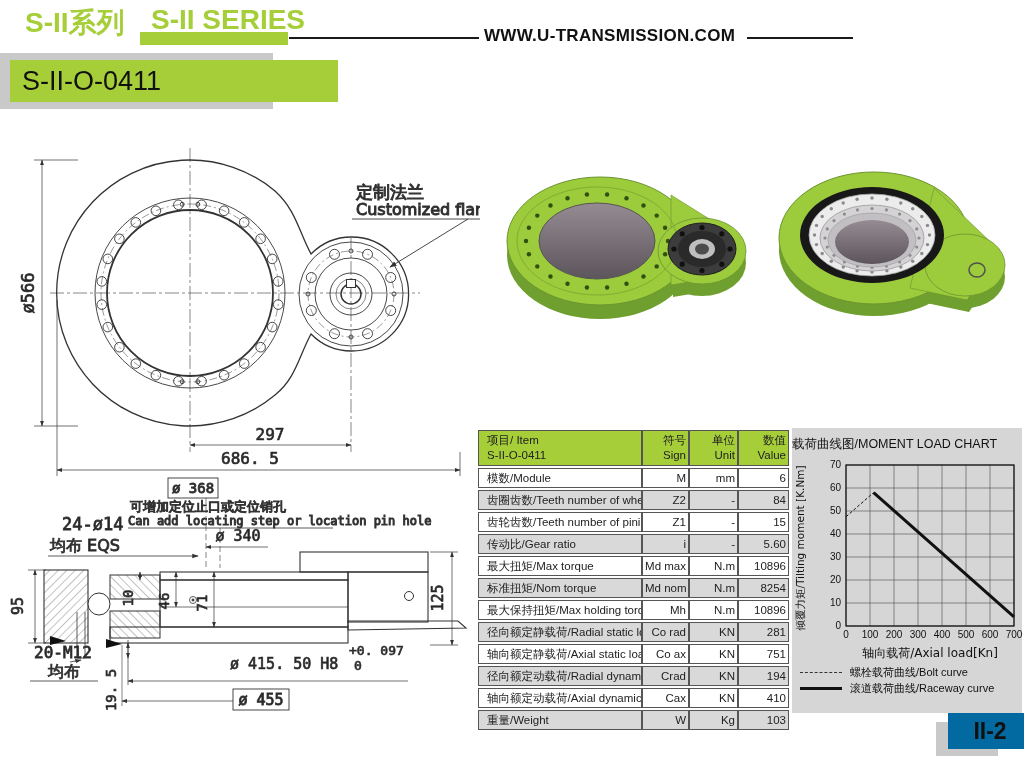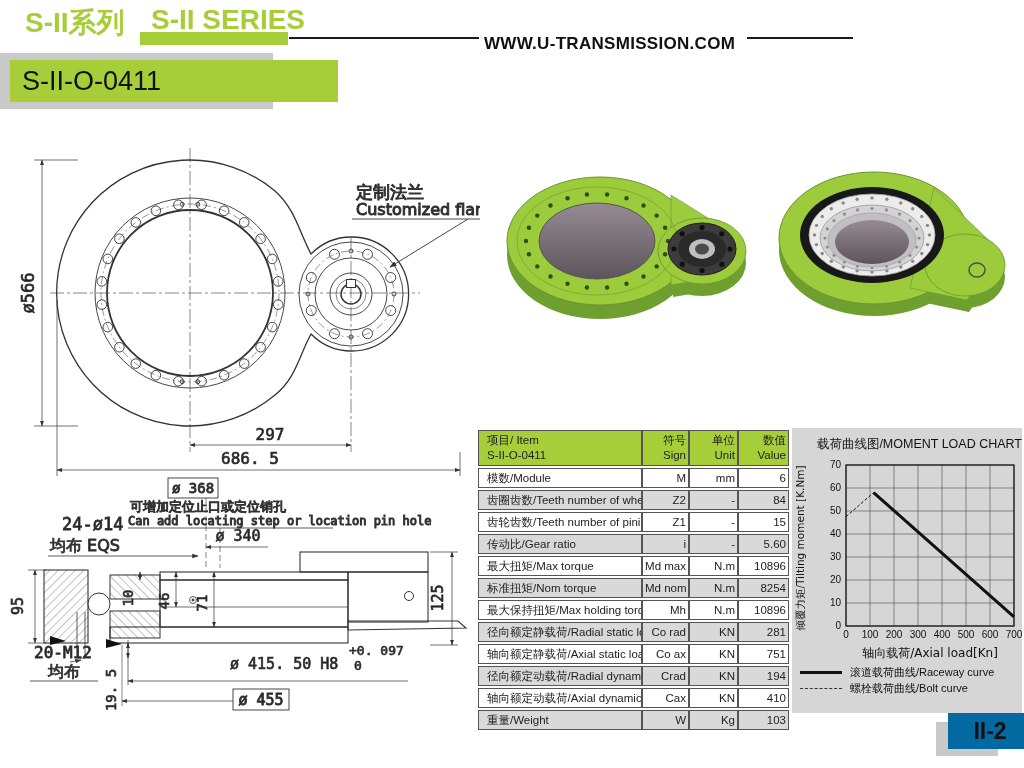--- a/index.html
+++ b/index.html
@@ -6,37 +6,37 @@
   .page{position:relative;width:1024px;height:768px;background:#fff;overflow:hidden;
         font-family:"Liberation Sans","DejaVu Sans",sans-serif;color:#1a1a1a}
   .abs{position:absolute}
   
   .series-cn{left:25px;top:4px;font-size:28px;font-weight:bold;color:#a6ce39}
   .series-en{left:151px;top:4px;font-size:28px;font-weight:bold;color:#a6ce39}
   .green-bar{left:140px;top:32px;width:148px;height:13px;background:#a6ce39}
   .rule{height:2px;background:#1a1a1a}
   .rule-left{left:289px;top:37px;width:190px}
   .rule-right{left:747px;top:37px;width:106px}
-  .website{left:484px;top:34px;font-size:17px;font-weight:600;letter-spacing:.3px;color:#111}
+  .website{left:484px;top:26px;font-size:17px;font-weight:600;letter-spacing:.3px;color:#111}
   .brand{left:860px;top:8px;font-size:33px;font-weight:bold;color:#a6ce39;letter-spacing:2px}
   .brand sup{font-size:14px}
   .model-shadow{left:0;top:53px;width:273px;height:56px;background:#c9c9c9}
   .model-box{left:10px;top:60px;width:328px;height:42px;background:#a6ce39}
   .model-box div{font-size:27px;line-height:42px;padding-left:12px;color:#111}
   
   table.spec{left:478px;top:428px;width:311px;border-collapse:separate;border-spacing:0 2px;
              font-size:11.5px;color:#222;table-layout:fixed}
   table.spec th,table.spec td{border:1px solid #555;height:18px;text-align:right;padding:0 2px;overflow:hidden;white-space:nowrap}
   table.spec th{background:#a6ce39;height:34px;font-weight:normal}
   table.spec .left{text-align:left;padding-left:8px}
   table.spec tr.alt td{background:#d9d9d9}
   table.spec th div{line-height:1.3}
   
   .chart-panel{left:792px;top:428px;width:230px;height:285px;background:#d6d6d6}
-  .chart-title{text-align:right;font-size:12.5px;padding-top:8px;color:#111}
+  .chart-title{text-align:left;font-size:12.5px;padding-top:8px;color:#111}
   .legend{padding-left:8px}
   .legend-row{display:flex;align-items:center;height:16px;font-size:11px;color:#111}
   .sample{width:42px;margin-right:8px;flex:0 0 42px}
   .sample.solid{border-top:3px solid #111}
   .sample.dashed{border-top:1px dashed #333}
   
   .badge-shadow{left:936px;top:722px;width:62px;height:34px;background:#c9c9c9}
   .badge{left:948px;top:713px;width:84px;height:36px;background:#0369a1;text-align:center}
   .badge div{font-size:23px;font-weight:bold;line-height:36px;color:#111}
   
@@ -545,26 +545,26 @@
         <line x1="54" y1="35" x2="222" y2="35" stroke="#4a4a4a" stroke-width="0.6"></line>
         <text x="49" y="38" text-anchor="end" class="tick">60</text>
         <line x1="54" y1="12" x2="222" y2="12" stroke="#4a4a4a" stroke-width="0.6"></line>
         <text x="49" y="15" text-anchor="end" class="tick">70</text>
         <rect x="54" y="12" width="168" height="161" fill="none" stroke="#111" stroke-width="1.2"></rect>
         <polyline points="81.6,39.599999999999994 222,163.8" fill="none" stroke="#111" stroke-width="3" stroke-dasharray="none"></polyline>
         <polyline points="54,63.75 81.6,39.599999999999994" fill="none" stroke="#111" stroke-width="1" stroke-dasharray="3 2"></polyline>
       </svg>
     <div class="legend">
       <div class="legend-row">
+        <span class="sample dashed"></span>
+        <span>螺栓载荷曲线/Bolt curve</span>
+      </div>
+      <div class="legend-row">
         <span class="sample solid"></span>
         <span>滚道载荷曲线/Raceway curve</span>
-      </div>
-      <div class="legend-row">
-        <span class="sample dashed"></span>
-        <span>螺栓载荷曲线/Bolt curve</span>
       </div>
     </div>
   </div>
 
   <div class="abs badge-shadow"></div>
   <div class="abs badge">
       <div>II-2</div>
     </div>
 
 </div>

